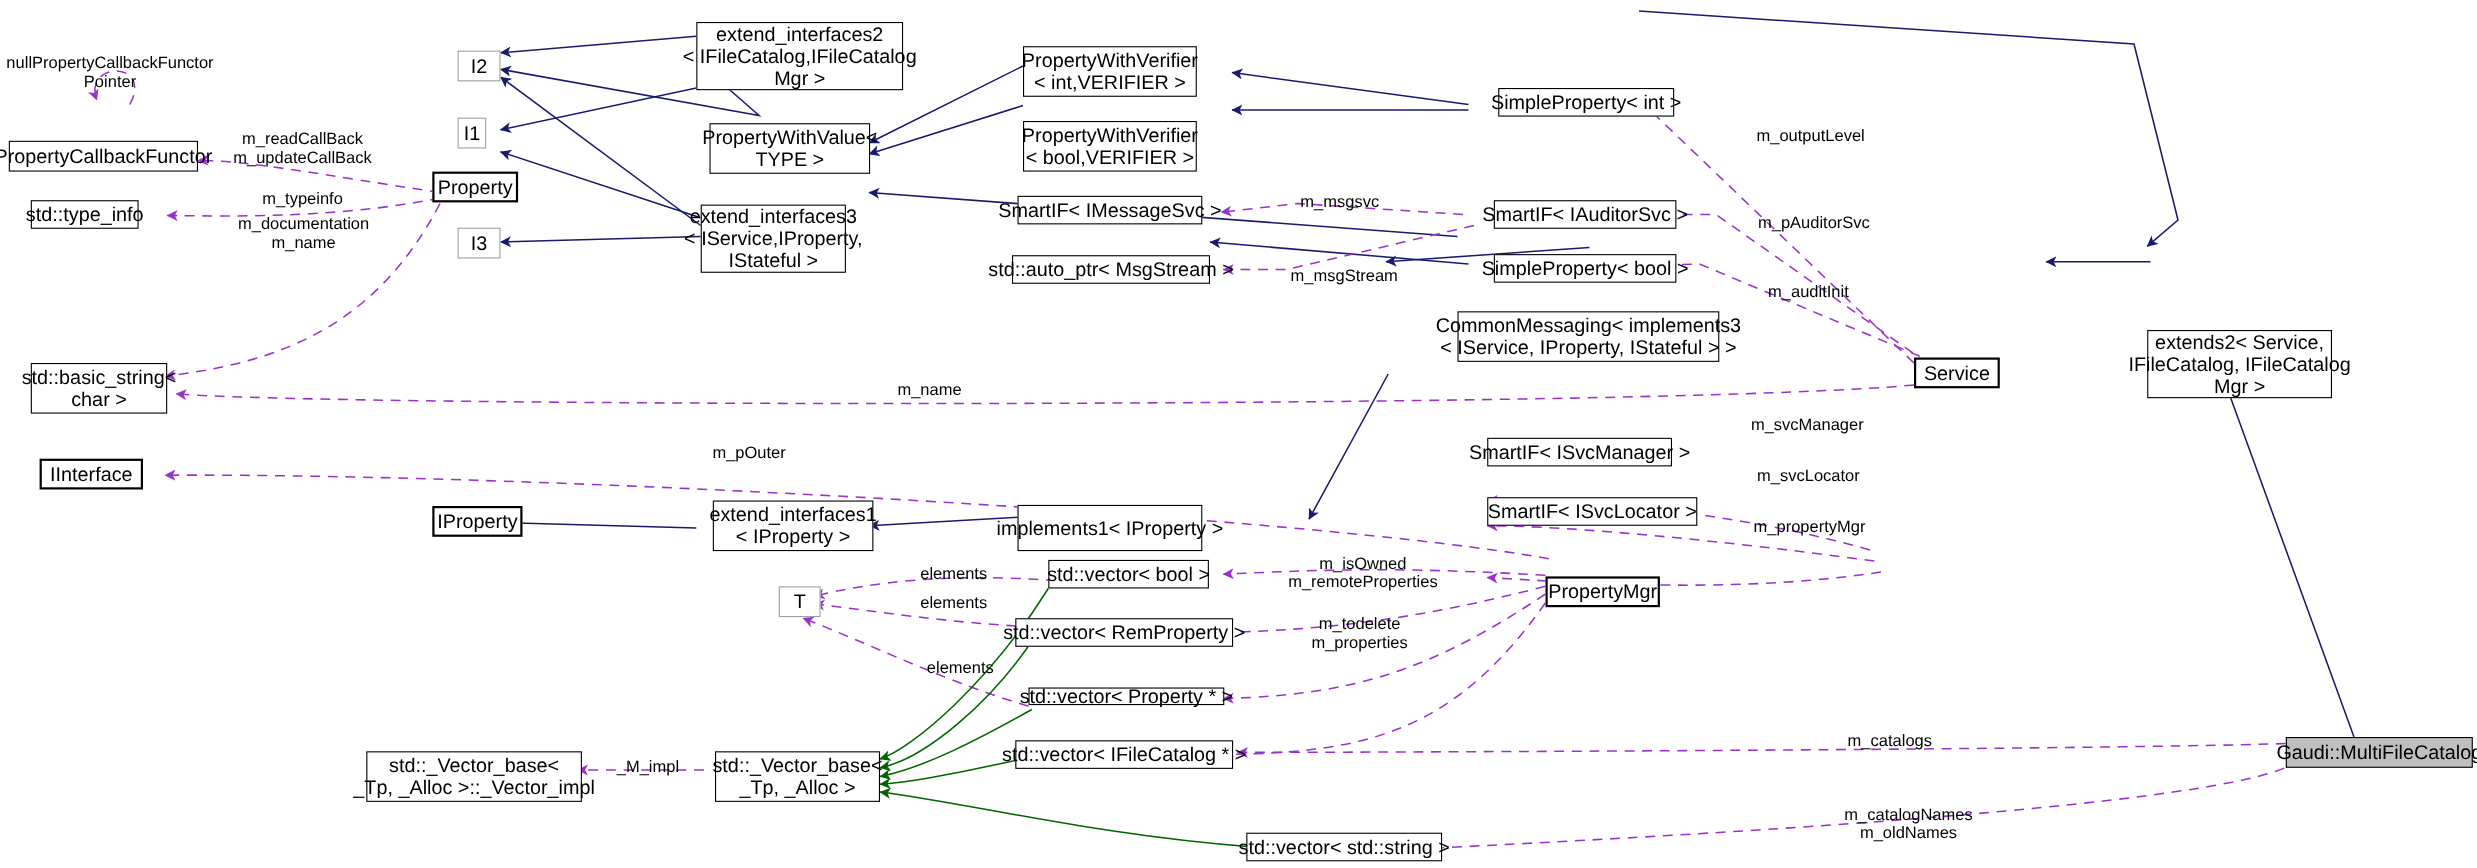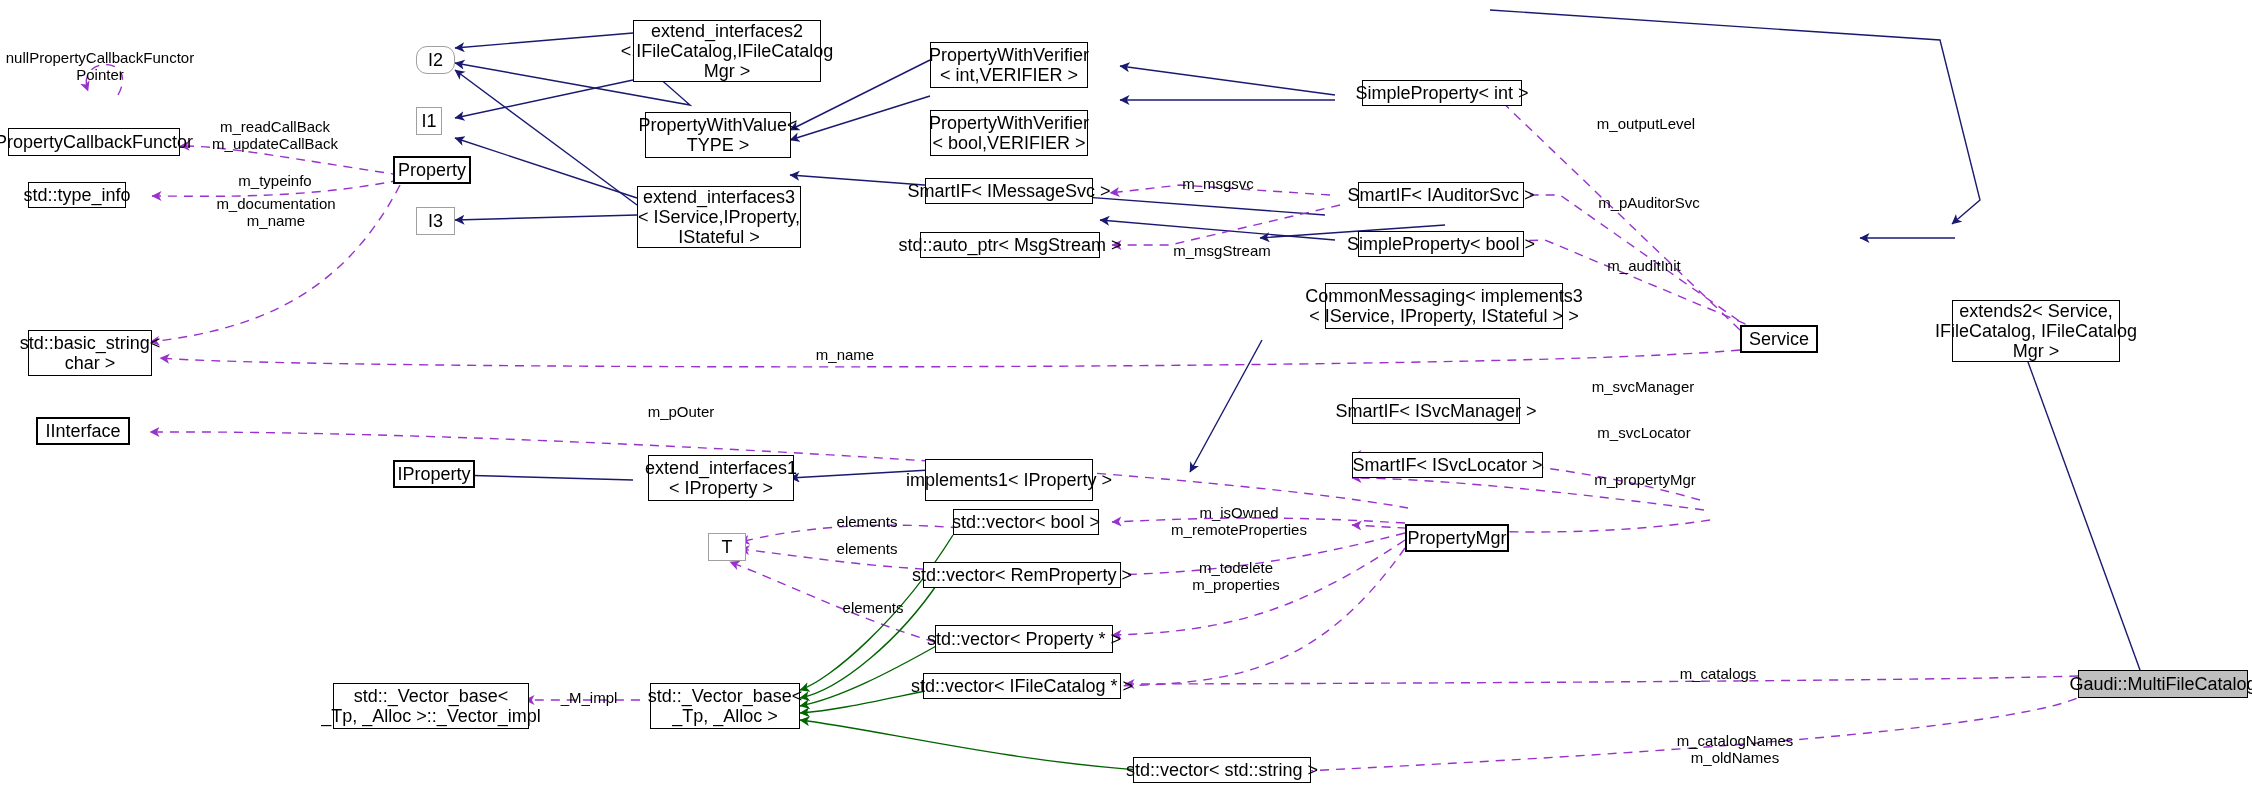--- a/index.html
+++ b/index.html
@@ -111,35 +111,35 @@
 
     <g fill="none" stroke="#006400" stroke-width="1.4" marker-end="url(#arrTpl)">
       <path d="M953,535 C900,620 830,680 800,690"></path>
       <path d="M940,580 C900,640 840,690 800,698"></path>
       <path d="M938,645 C890,672 840,698 800,706"></path>
       <path d="M940,688 C880,700 840,710 800,713"></path>
       <path d="M1140,770 C1000,760 880,730 800,720"></path>
     </g>
   </svg>
 
-  <div class="node thin" style="left:416px;top:46px;width:39px;height:28px;border-radius:11px;">I2</div>
+  <div class="node thin" style="left:416px;top:46px;width:39px;height:28px;">I2</div>
   <div class="node thin" style="left:416px;top:107px;width:26px;height:28px;">I1</div>
   <div class="node thin" style="left:416px;top:207px;width:39px;height:28px;">I3</div>
 
   <div class="node bold" style="left:393px;top:156px;width:78px;height:28px;">Property</div>
 
   <div class="node" style="left:8px;top:128px;width:172px;height:28px;">PropertyCallbackFunctor</div>
   <div class="node" style="left:28px;top:182px;width:98px;height:26px;">std::type_info</div>
 
   <div class="node" style="left:633px;top:20px;width:188px;height:62px;">extend_interfaces2
 &lt; IFileCatalog,IFileCatalog
 Mgr &gt;</div>
   <div class="node" style="left:645px;top:112px;width:146px;height:46px;">PropertyWithValue&lt;
 TYPE &gt;</div>
-  <div class="node" style="left:637px;top:186px;width:164px;height:62px;">extend_interfaces3
+  <div class="node" style="left:637px;top:186px;width:132px;height:62px;">extend_interfaces3
 &lt; IService,IProperty,
 IStateful &gt;</div>
 
   <div class="node" style="left:930px;top:42px;width:158px;height:46px;">PropertyWithVerifier
 &lt; int,VERIFIER &gt;</div>
   <div class="node" style="left:930px;top:110px;width:158px;height:46px;">PropertyWithVerifier
 &lt; bool,VERIFIER &gt;</div>
   <div class="node" style="left:925px;top:178px;width:168px;height:26px;">SmartIF&lt; IMessageSvc &gt;</div>
   <div class="node" style="left:920px;top:232px;width:180px;height:26px;">std::auto_ptr&lt; MsgStream &gt;</div>
 
@@ -165,21 +165,21 @@
   <div class="node" style="left:925px;top:459px;width:168px;height:42px;">implements1&lt; IProperty &gt;</div>
 
   <div class="node" style="left:1352px;top:398px;width:168px;height:26px;">SmartIF&lt; ISvcManager &gt;</div>
   <div class="node" style="left:1352px;top:452px;width:191px;height:26px;">SmartIF&lt; ISvcLocator &gt;</div>
   <div class="node bold" style="left:1405px;top:508px;width:104px;height:28px;margin-top:16px;">PropertyMgr</div>
 
   <div class="node thin" style="left:708px;top:533px;width:38px;height:28px;">T</div>
 
   <div class="node" style="left:953px;top:509px;width:146px;height:26px;">std::vector&lt; bool &gt;</div>
   <div class="node" style="left:923px;top:562px;width:198px;height:26px;">std::vector&lt; RemProperty &gt;</div>
-  <div class="node" style="left:935px;top:625px;width:178px;height:28px;">std::vector&lt; Property * &gt;</div>
+  <div class="node" style="left:935px;top:625px;width:178px;height:16px;">std::vector&lt; Property * &gt;</div>
   <div class="node" style="left:923px;top:673px;width:198px;height:26px;">std::vector&lt; IFileCatalog * &gt;</div>
 
   <div class="node" style="left:333px;top:683px;width:196px;height:46px;">std::_Vector_base&lt;
 _Tp, _Alloc &gt;::_Vector_impl</div>
   <div class="node" style="left:650px;top:683px;width:150px;height:46px;">std::_Vector_base&lt;
 _Tp, _Alloc &gt;</div>
   <div class="node" style="left:1133px;top:757px;width:178px;height:26px;">std::vector&lt; std::string &gt;</div>
 
   <div class="node current" style="left:2078px;top:670px;width:170px;height:28px;">Gaudi::MultiFileCatalog</div>
 

